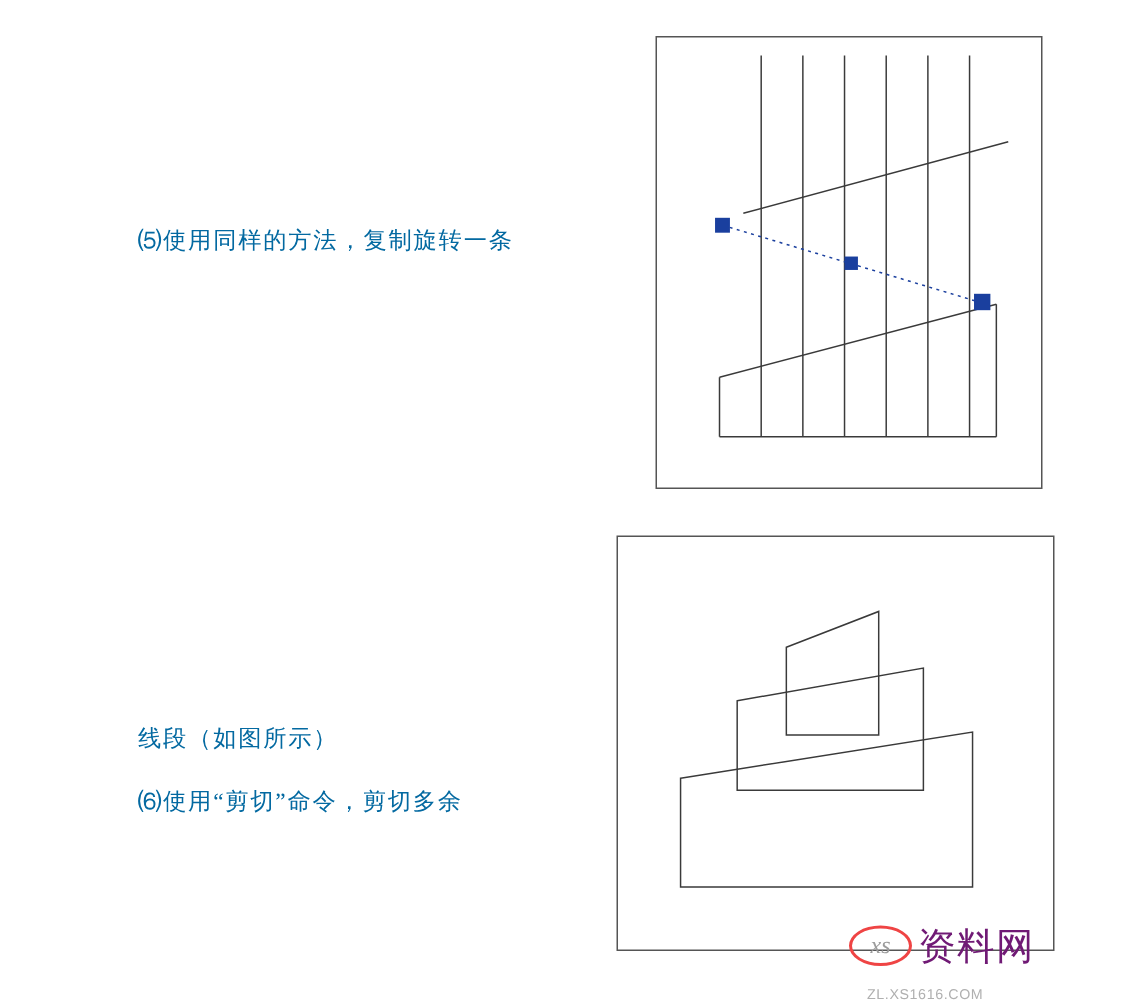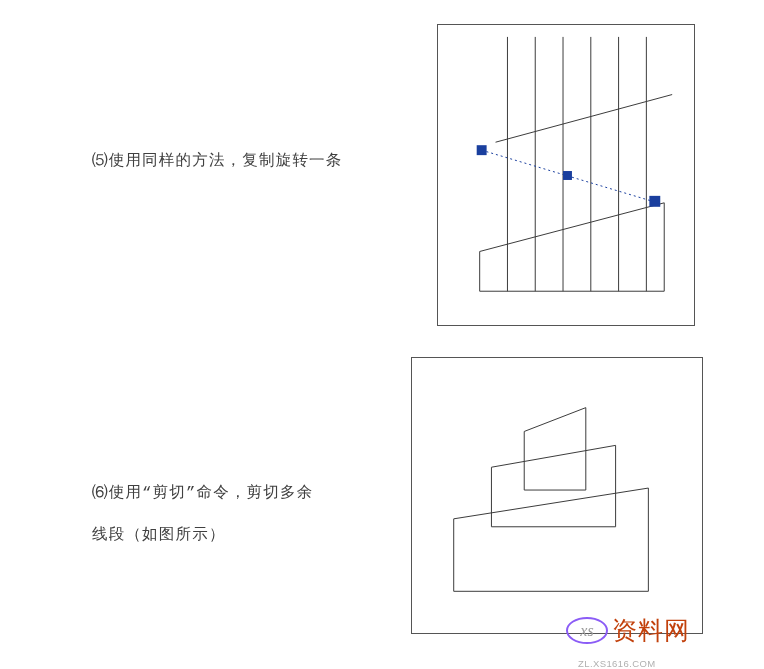--- a/index.html
+++ b/index.html
@@ -15,23 +15,23 @@
     overflow: hidden;
   }
   .page {
     position: absolute;
     inset: 0;
   }
 
   
   .step-text {
     position: absolute;
-    font-family: Liberation Mono, monospace;
+    font-family: Liberation Serif, serif;
     font-size: 15.5px;
-    color: #404040;
+    color: #0369a1;
     line-height: 42px;
     letter-spacing: 1.2px;
     white-space: nowrap;
   }
   .step-text .line {
     display: block;
   }
   #step5-text { left: 92px; top: 140px; }
   #step6-text { left: 92px; top: 472px; }
 
@@ -63,36 +63,36 @@
     position: absolute;
     left: 0;
     top: 0;
     display: flex;
     align-items: center;
     gap: 4px;
   }
   #watermark-oval {
     width: 42px;
     height: 27px;
-    border: 2px solid #8b5cf6;
+    border: 2px solid #ef4444;
     border-radius: 50%;
     display: flex;
     align-items: center;
     justify-content: center;
     font-family: "Liberation Serif", serif;
     font-style: italic;
     font-size: 16px;
     color: #9c9c9c;
     letter-spacing: 0px;
     box-sizing: border-box;
   }
   #watermark-word {
     font-family: Liberation Sans, sans-serif;
     font-size: 25px;
-    color: #c2410c;
+    color: #701a75;
     letter-spacing: 1px;
   }
   #watermark-url {
     position: absolute;
     left: 12px;
     top: 44px;
     font-family: "Liberation Sans", sans-serif;
     font-size: 9.5px;
     color: #b0b0b0;
     letter-spacing: 0.4px;
@@ -101,22 +101,22 @@
 </head>
 <body>
 
 <div class="page">
 
   <div class="step-text" id="step5-text">
     <span class="line">⑸使用同样的方法，复制旋转一条</span>
   </div>
 
   <div class="step-text" id="step6-text">
+    <span class="line">线段（如图所示）</span>
     <span class="line">⑹使用“剪切”命令，剪切多余</span>
-    <span class="line">线段（如图所示）</span>
   </div>
 
   <div class="figure-frame" id="figure-1">
     <svg class="figure-svg" viewBox="0 0 258 302" preserveAspectRatio="none">
       <g fill="none" stroke="#3a3a3a" stroke-width="1">
 
         <line x1="70" y1="12" x2="70" y2="268"></line>
         <line x1="98" y1="12" x2="98" y2="268"></line>
         <line x1="126" y1="12" x2="126" y2="268"></line>
         <line x1="154" y1="12" x2="154" y2="268"></line>

